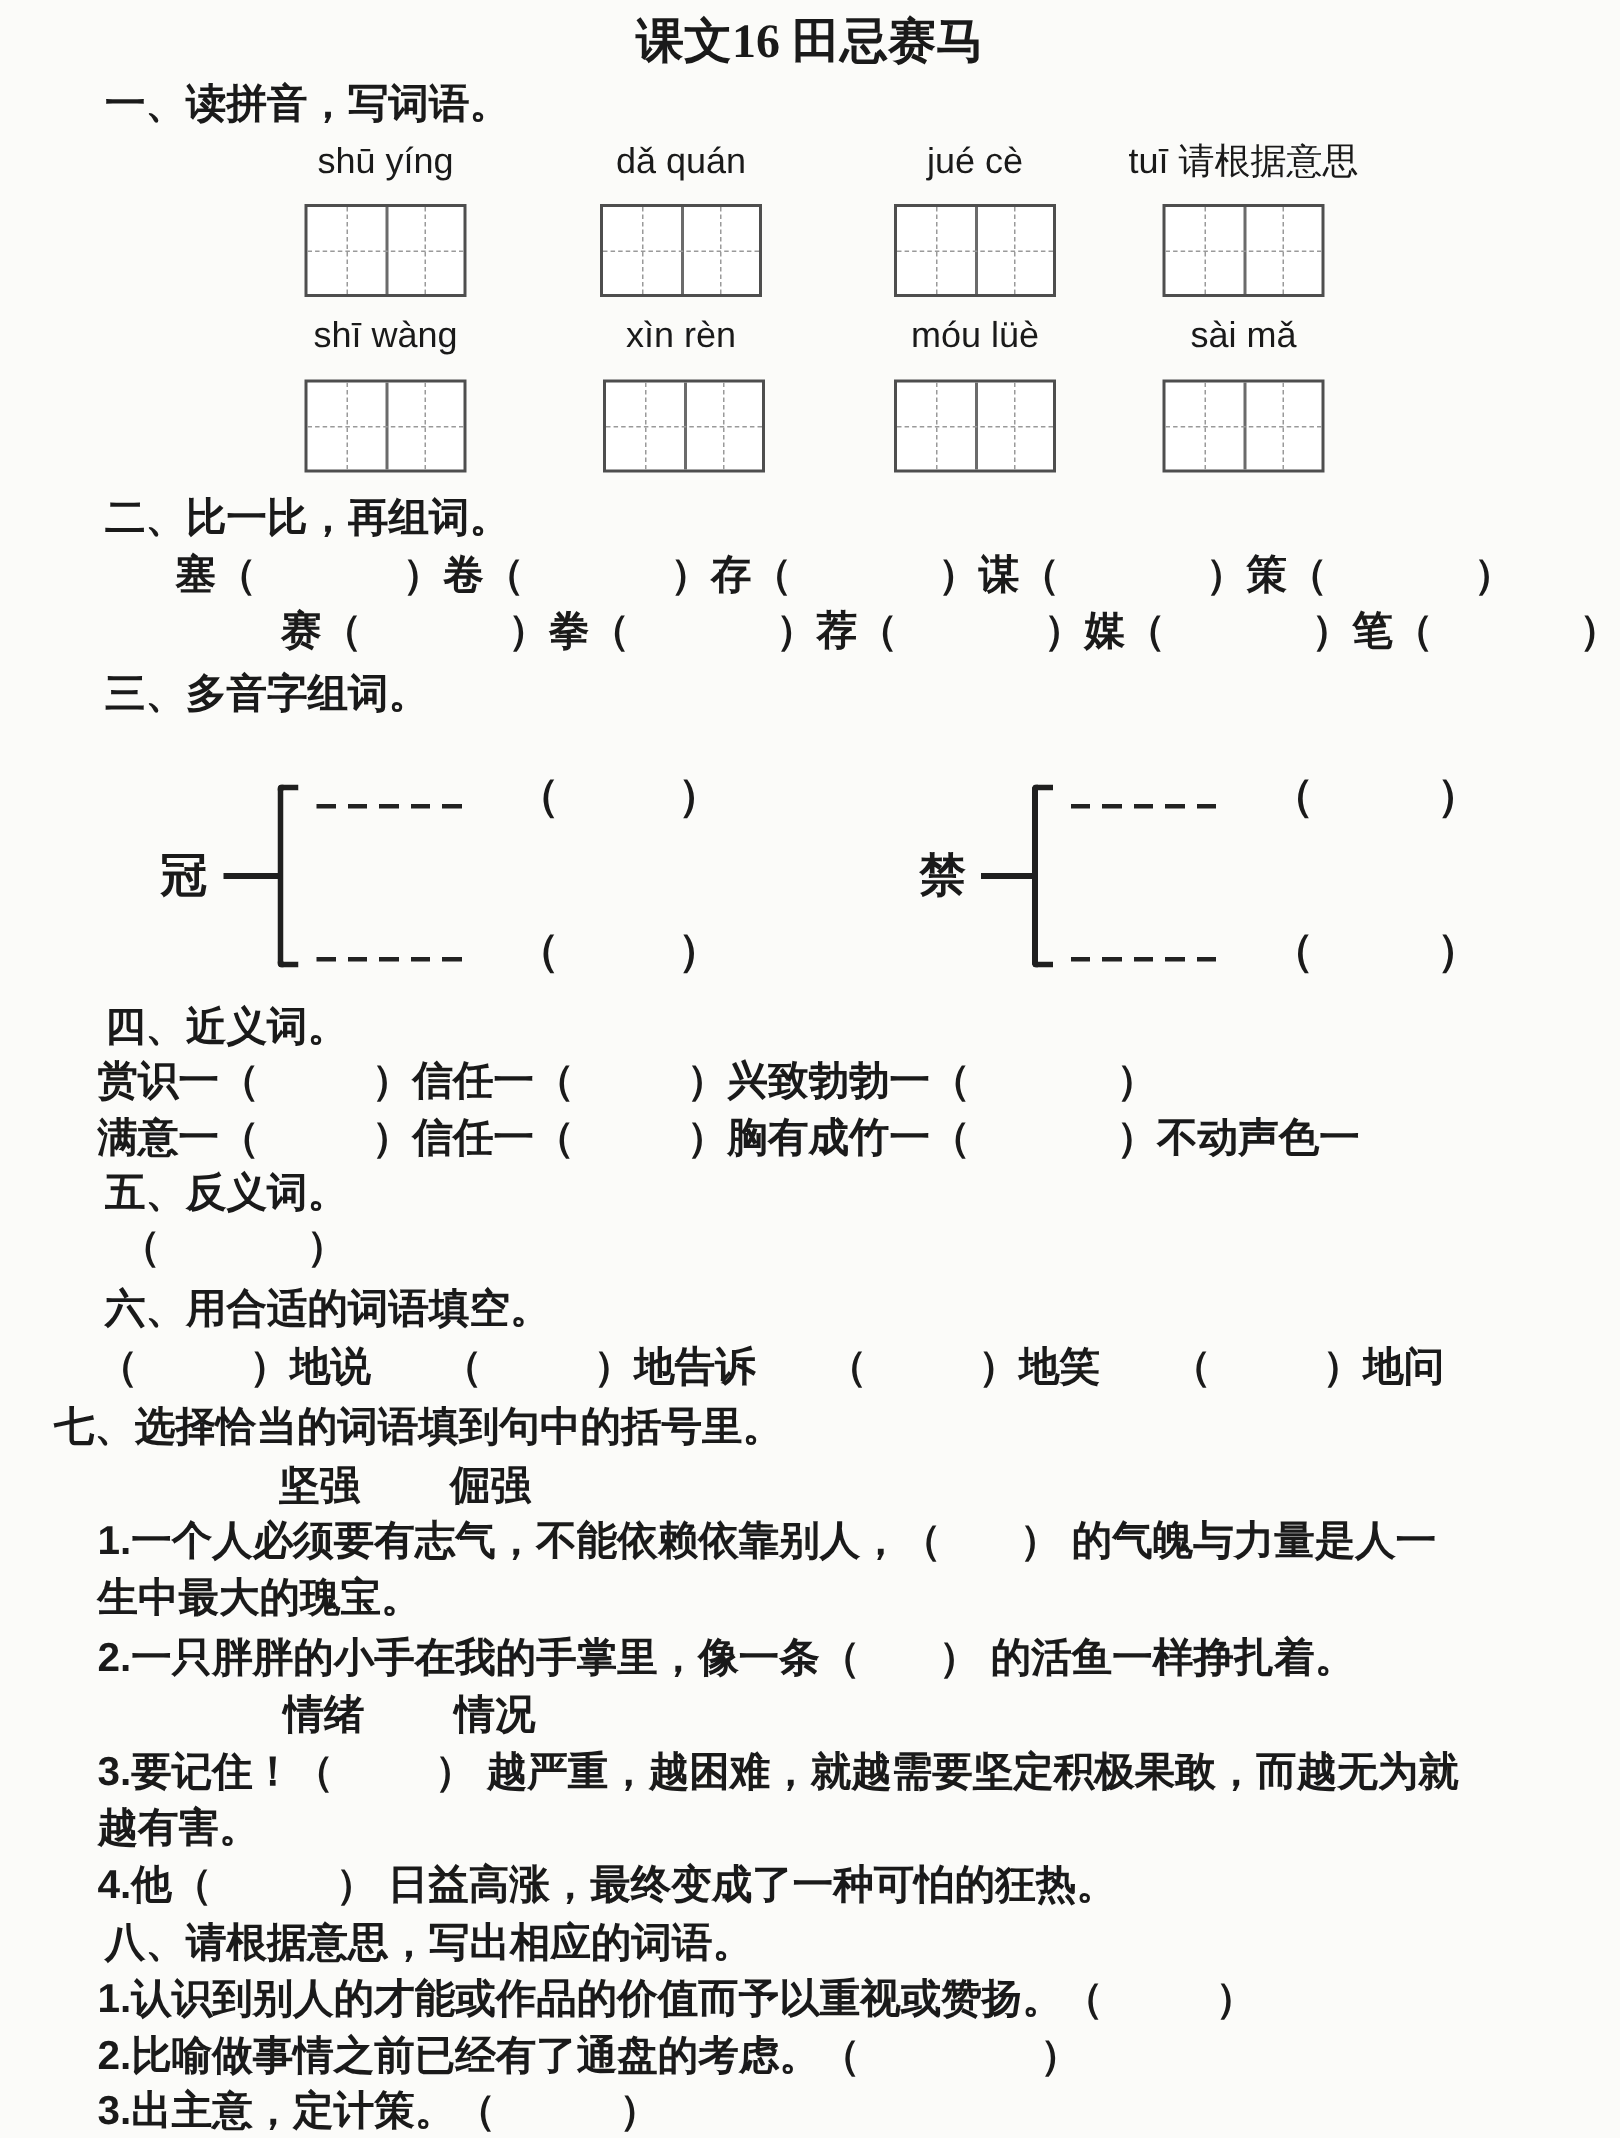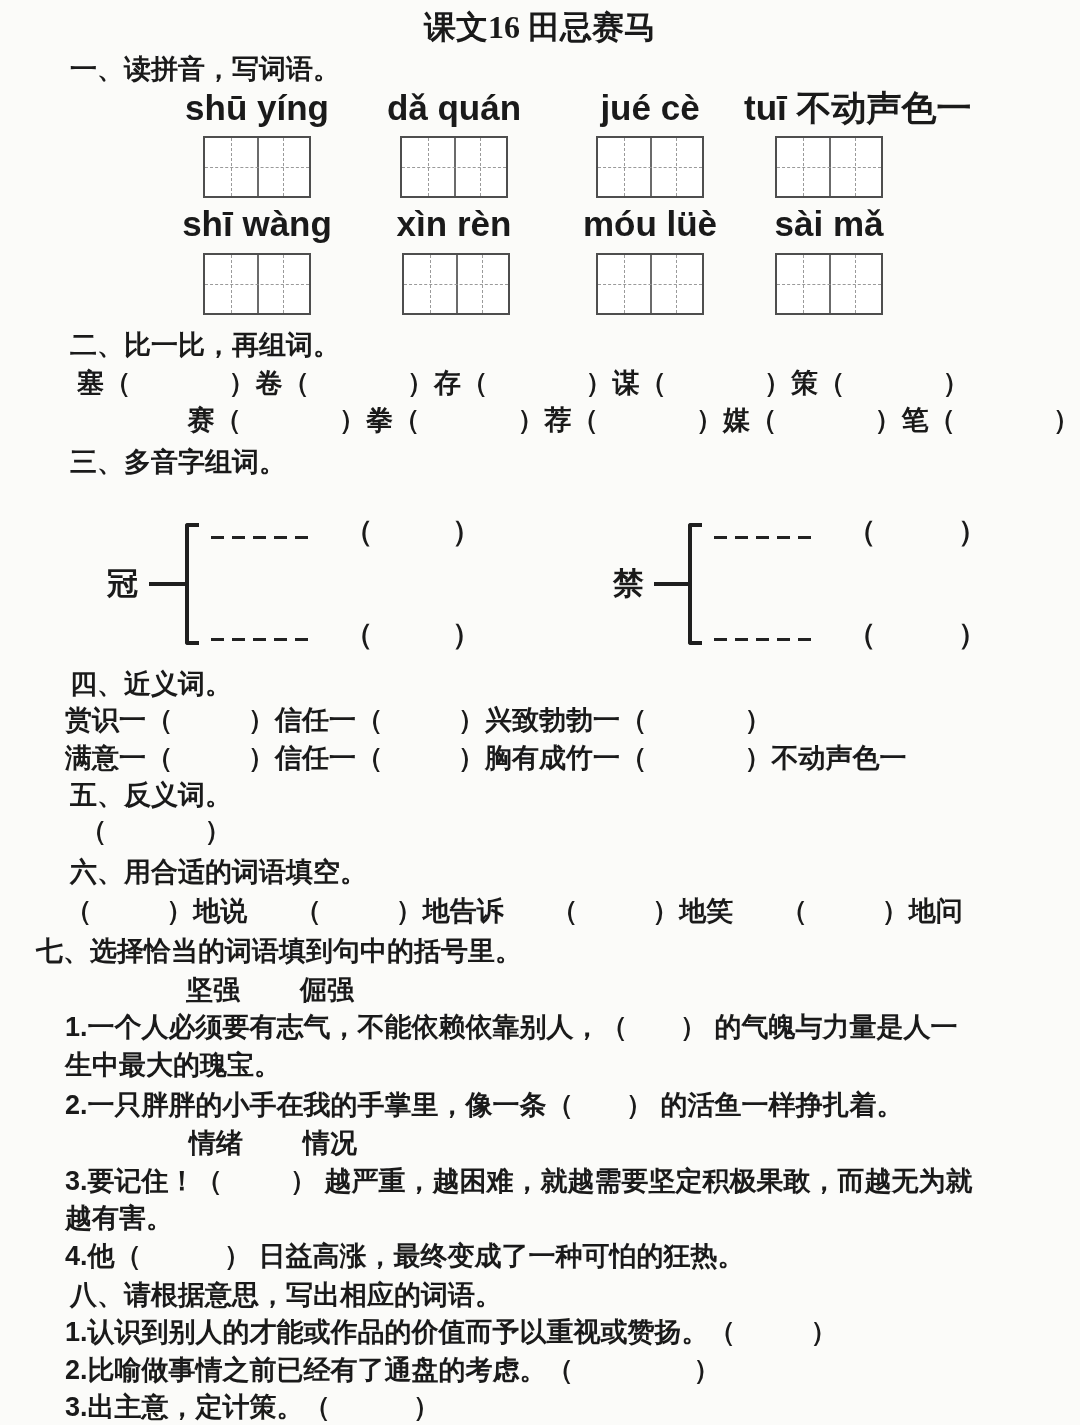--- a/index.html
+++ b/index.html
@@ -17,21 +17,21 @@
     font-size:32px;font-weight:700;line-height:34px;
   }
   .line{
     font-size:27px;font-weight:700;line-height:34px;
     margin-left:65px;white-space:pre;
   }
   .header{margin-left:70px;}
   .pinrow{position:relative;height:32px;}
   .pin{
     position:absolute;top:0;width:170px;text-align:center;
-    font-size:35px;font-weight:700;white-space:nowrap;line-height:32px;
+    font-size:24px;font-weight:400;white-space:nowrap;line-height:32px;
   }
   .gridrow{position:relative;height:62px;}
   .gbox{
     position:absolute;top:0;width:108px;height:62px;
     border:2px solid #4e4e4e;background:#ffffff;box-sizing:border-box;
   }
   .gv{position:absolute;top:0;bottom:0;left:50%;width:0;border-left:2px solid #6b6b6b;}
   .gvd{position:absolute;top:0;bottom:0;width:0;border-left:1px dashed #9a9a9a;}
   .ghd{position:absolute;left:0;right:0;top:50%;height:0;border-top:1px dashed #9a9a9a;}
   .bracketzone{position:relative;height:186px;}
@@ -54,21 +54,21 @@
 <div class="page">
 
   <div class="title">课文16 田忌赛马</div>
 
   <div class="line header" style="margin-top:8px;">一、读拼音，写词语。</div>
 
   <div class="pinrow" style="margin-top:6px;">
     <div class="pin" style="left:172px;">shū yíng</div>
     <div class="pin" style="left:369px;">dǎ quán</div>
     <div class="pin" style="left:565px;">jué cè</div>
-    <div class="pin" style="left:744px;">tuī 不动声色一</div>
+    <div class="pin" style="left:744px;">tuī 请根据意思</div>
   </div>
 
   <div class="gridrow" style="margin-top:12px;">
     <div class="gbox" style="left:203px;">
         <div class="gv"></div>
         <div class="gvd" style="left:25%"></div>
         <div class="gvd" style="left:75%"></div>
         <div class="ghd"></div>
       </div>
     <div class="gbox" style="left:400px;">
@@ -119,21 +119,21 @@
       </div>
     <div class="gbox" style="left:775px;">
         <div class="gv"></div>
         <div class="gvd" style="left:25%"></div>
         <div class="gvd" style="left:75%"></div>
         <div class="ghd"></div>
       </div>
   </div>
 
   <div class="line header" style="margin-top:13px;">二、比一比，再组词。</div>
-  <div class="line" style="margin-top:4px;margin-left:77px;">塞（             ）卷（             ）存（             ）谋（             ）策（             ）</div>
+  <div class="line" style="margin-top:4px;margin-left:117px;">塞（             ）卷（             ）存（             ）谋（             ）策（             ）</div>
   <div class="line" style="margin-top:3px;margin-left:125px;text-align:right;">赛（             ）拳（             ）荐（             ）媒（             ）笔（             ）</div>
 
   <div class="line header" style="margin-top:8px;">三、多音字组词。</div>
 
   <div class="bracketzone" style="margin-top:2px;">
 
     <div class="bchar" style="left:107px;top:86px;">冠</div>
     <div class="bconn" style="left:149px;top:101px;width:37px;"></div>
     <div class="bbrace" style="left:185px;top:42px;"></div>
     <div class="bblank" style="left:211px;top:55px;"></div>

